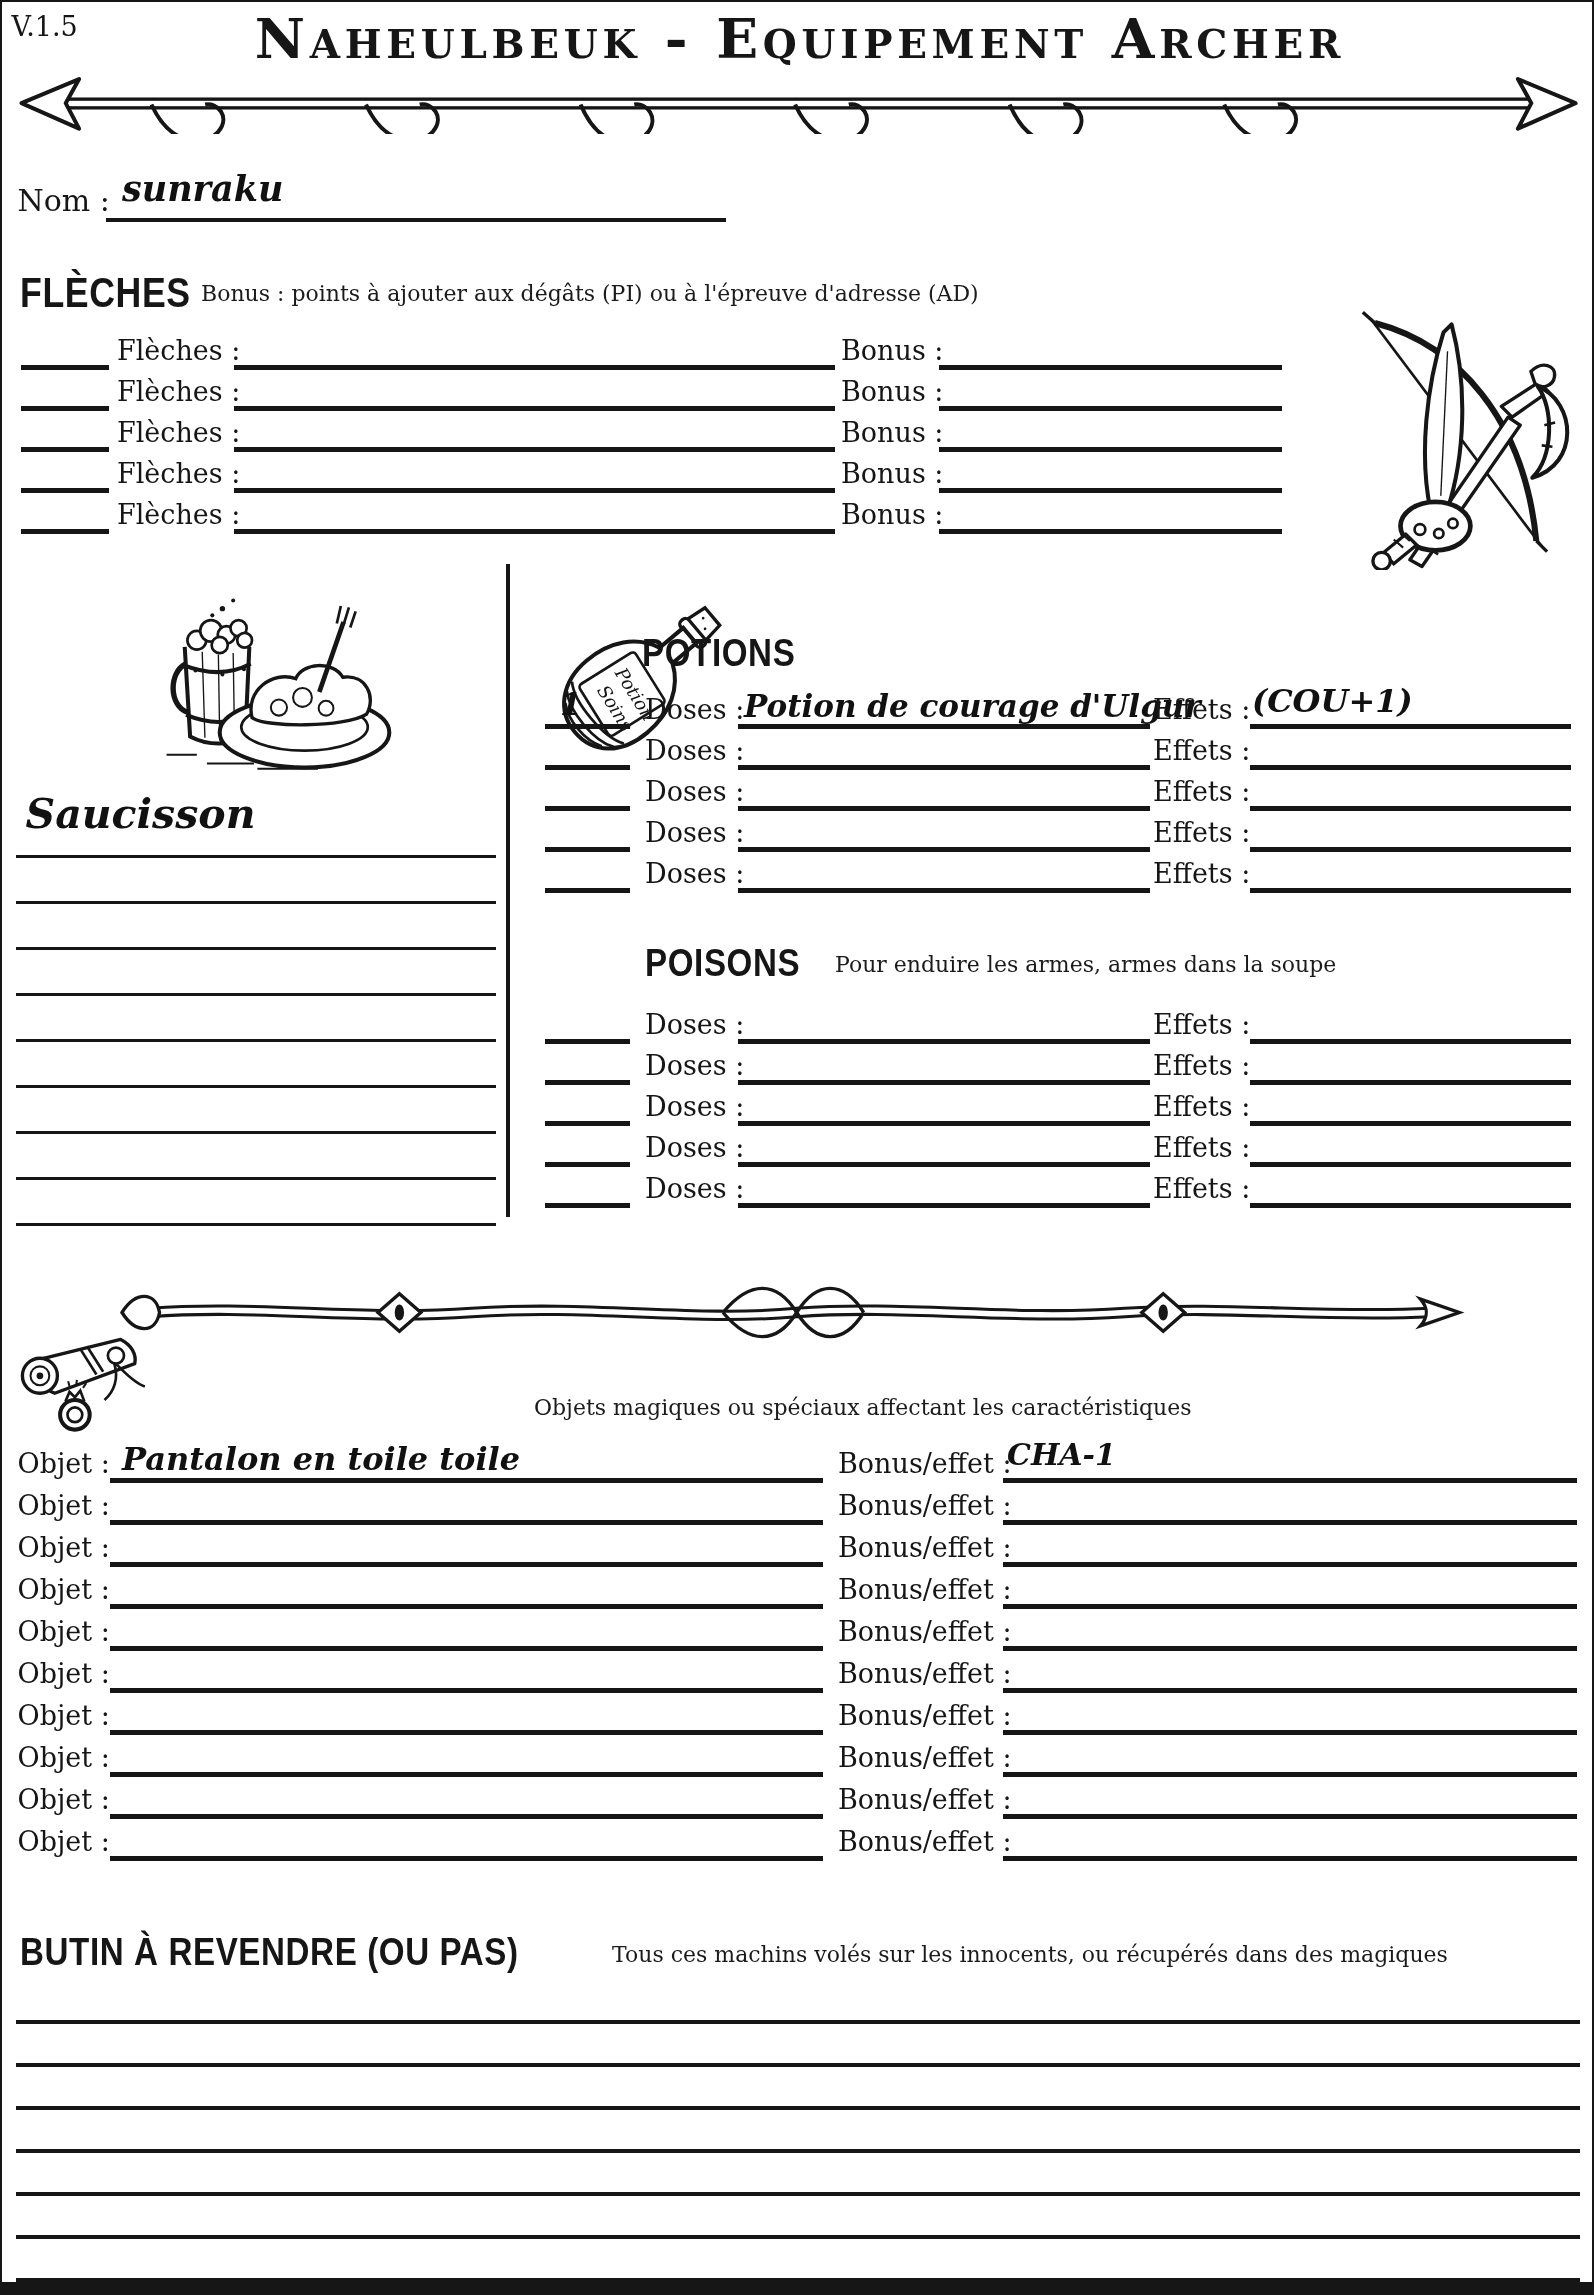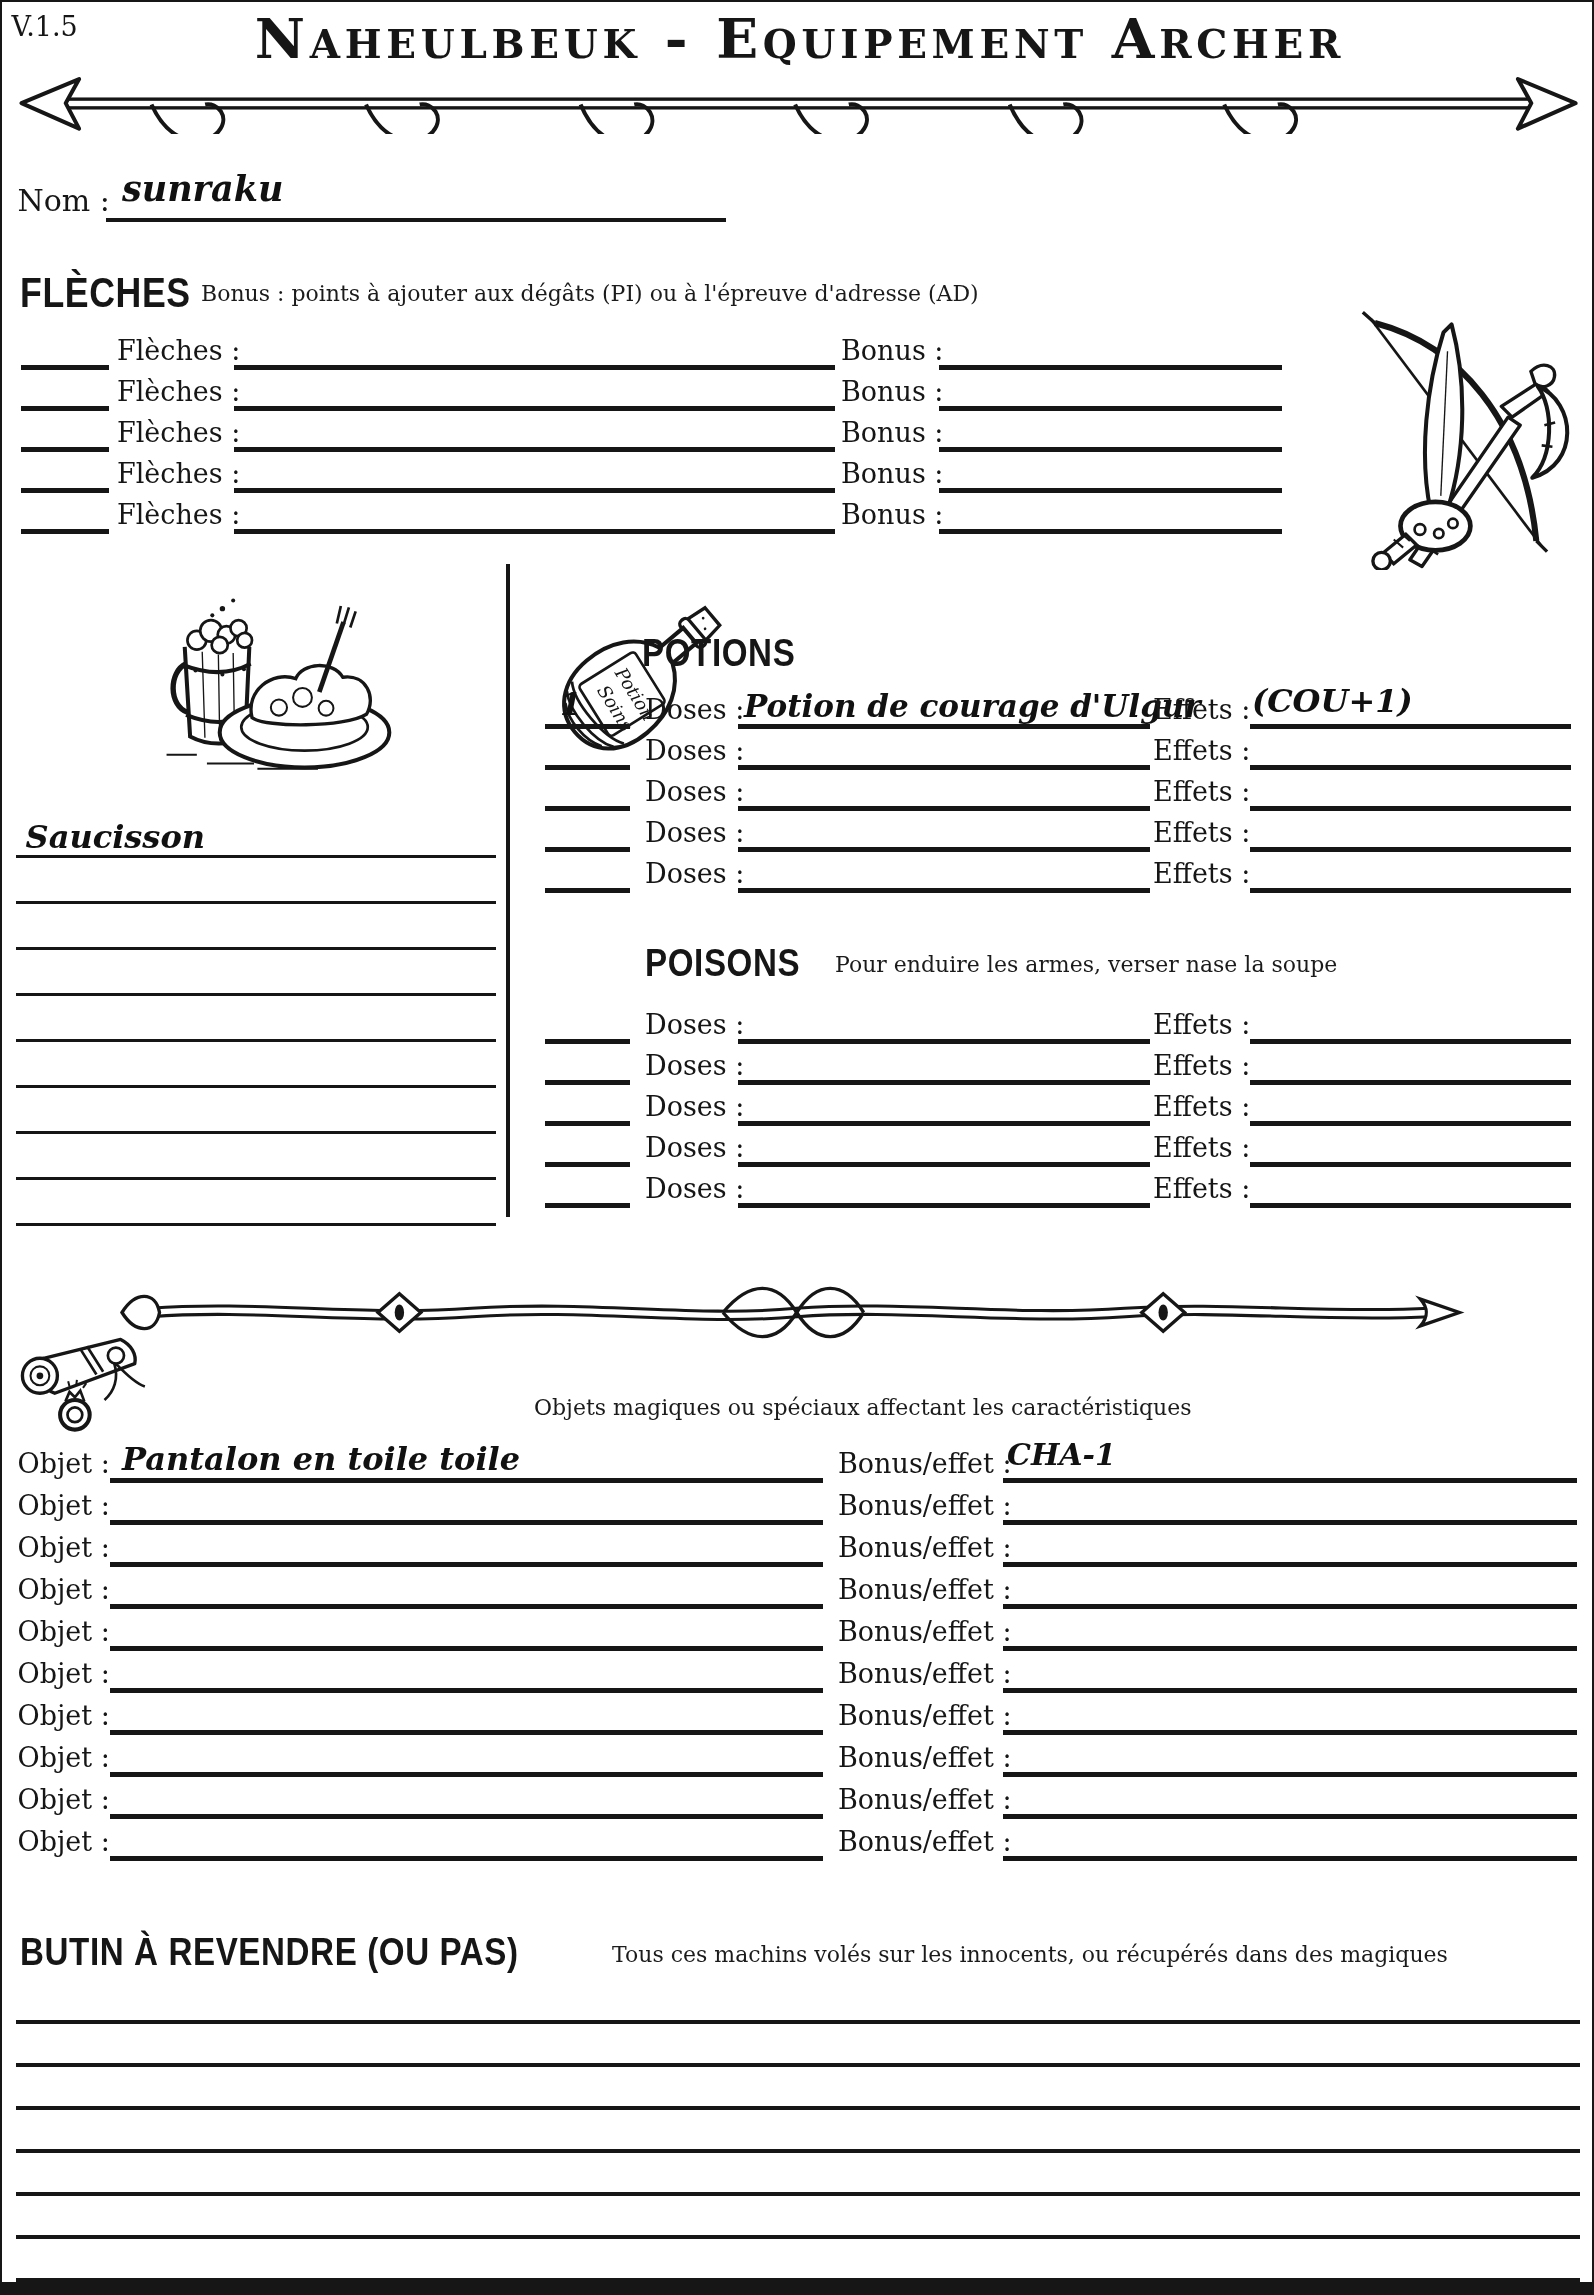--- a/index.html
+++ b/index.html
@@ -194,21 +194,21 @@
         <line x1="298" y1="58" x2="262" y2="162" stroke="#161616" stroke-width="7"></line>
         <path d="M288,60 L294,34 M298,62 L306,36 M308,66 L316,42" stroke="#161616" stroke-width="4"></path>
       </g>
     </g>
   </svg>
 
 
   <div class="rows" style="top:810px;width:512px">
 
       <div class="row borow">
-        <span class="hand" style="left:23.6px;bottom:2px;font-size:32px">Saucisson</span>
+        <span class="hand" style="left:23.6px;bottom:20px;font-size:41px">Saucisson</span>
         <div class="line thin" style="left:13.5px;width:480px"></div>
       </div>
 
       <div class="row borow">
         <span class="hand" style="left:23.6px;bottom:5.4px;font-size:32px"></span>
         <div class="line thin" style="left:13.5px;width:480px"></div>
       </div>
 
       <div class="row borow">
         <span class="hand" style="left:23.6px;bottom:5.4px;font-size:32px"></span>
@@ -318,21 +318,21 @@
         <span class="hand" style="left:742px;bottom:5.4px;font-size:31px"></span>
         <span class="flabel" style="left:1151px">Effets :</span>
         <div class="line" style="left:1248px;width:321px"></div>
         <span class="hand" style="left:1250px;bottom:9.4px;font-size:32px"></span>
       </div>
     </div>
 
   <div class="headline-box" style="left:643px;top:939px">
     <span class="headline h56">POISONS</span>
   </div>
-  <span class="subtitle" style="left:833px;top:950px">Pour enduire les armes, verser nase la soupe</span>
+  <span class="subtitle" style="left:833px;top:950px">Pour enduire les armes, armes dans la soupe</span>
 
   <div class="rows" style="top:1001px">
 
       <div class="row prow">
         <div class="line" style="left:543px;width:85px"></div>
         <span class="hand" style="left:558px;bottom:6.7px;font-size:31px"></span>
         <span class="flabel" style="left:643px">Doses :</span>
         <div class="line" style="left:736px;width:412px"></div>
         <span class="hand" style="left:742px;bottom:5.4px;font-size:31px"></span>
         <span class="flabel" style="left:1151px">Effets :</span>

